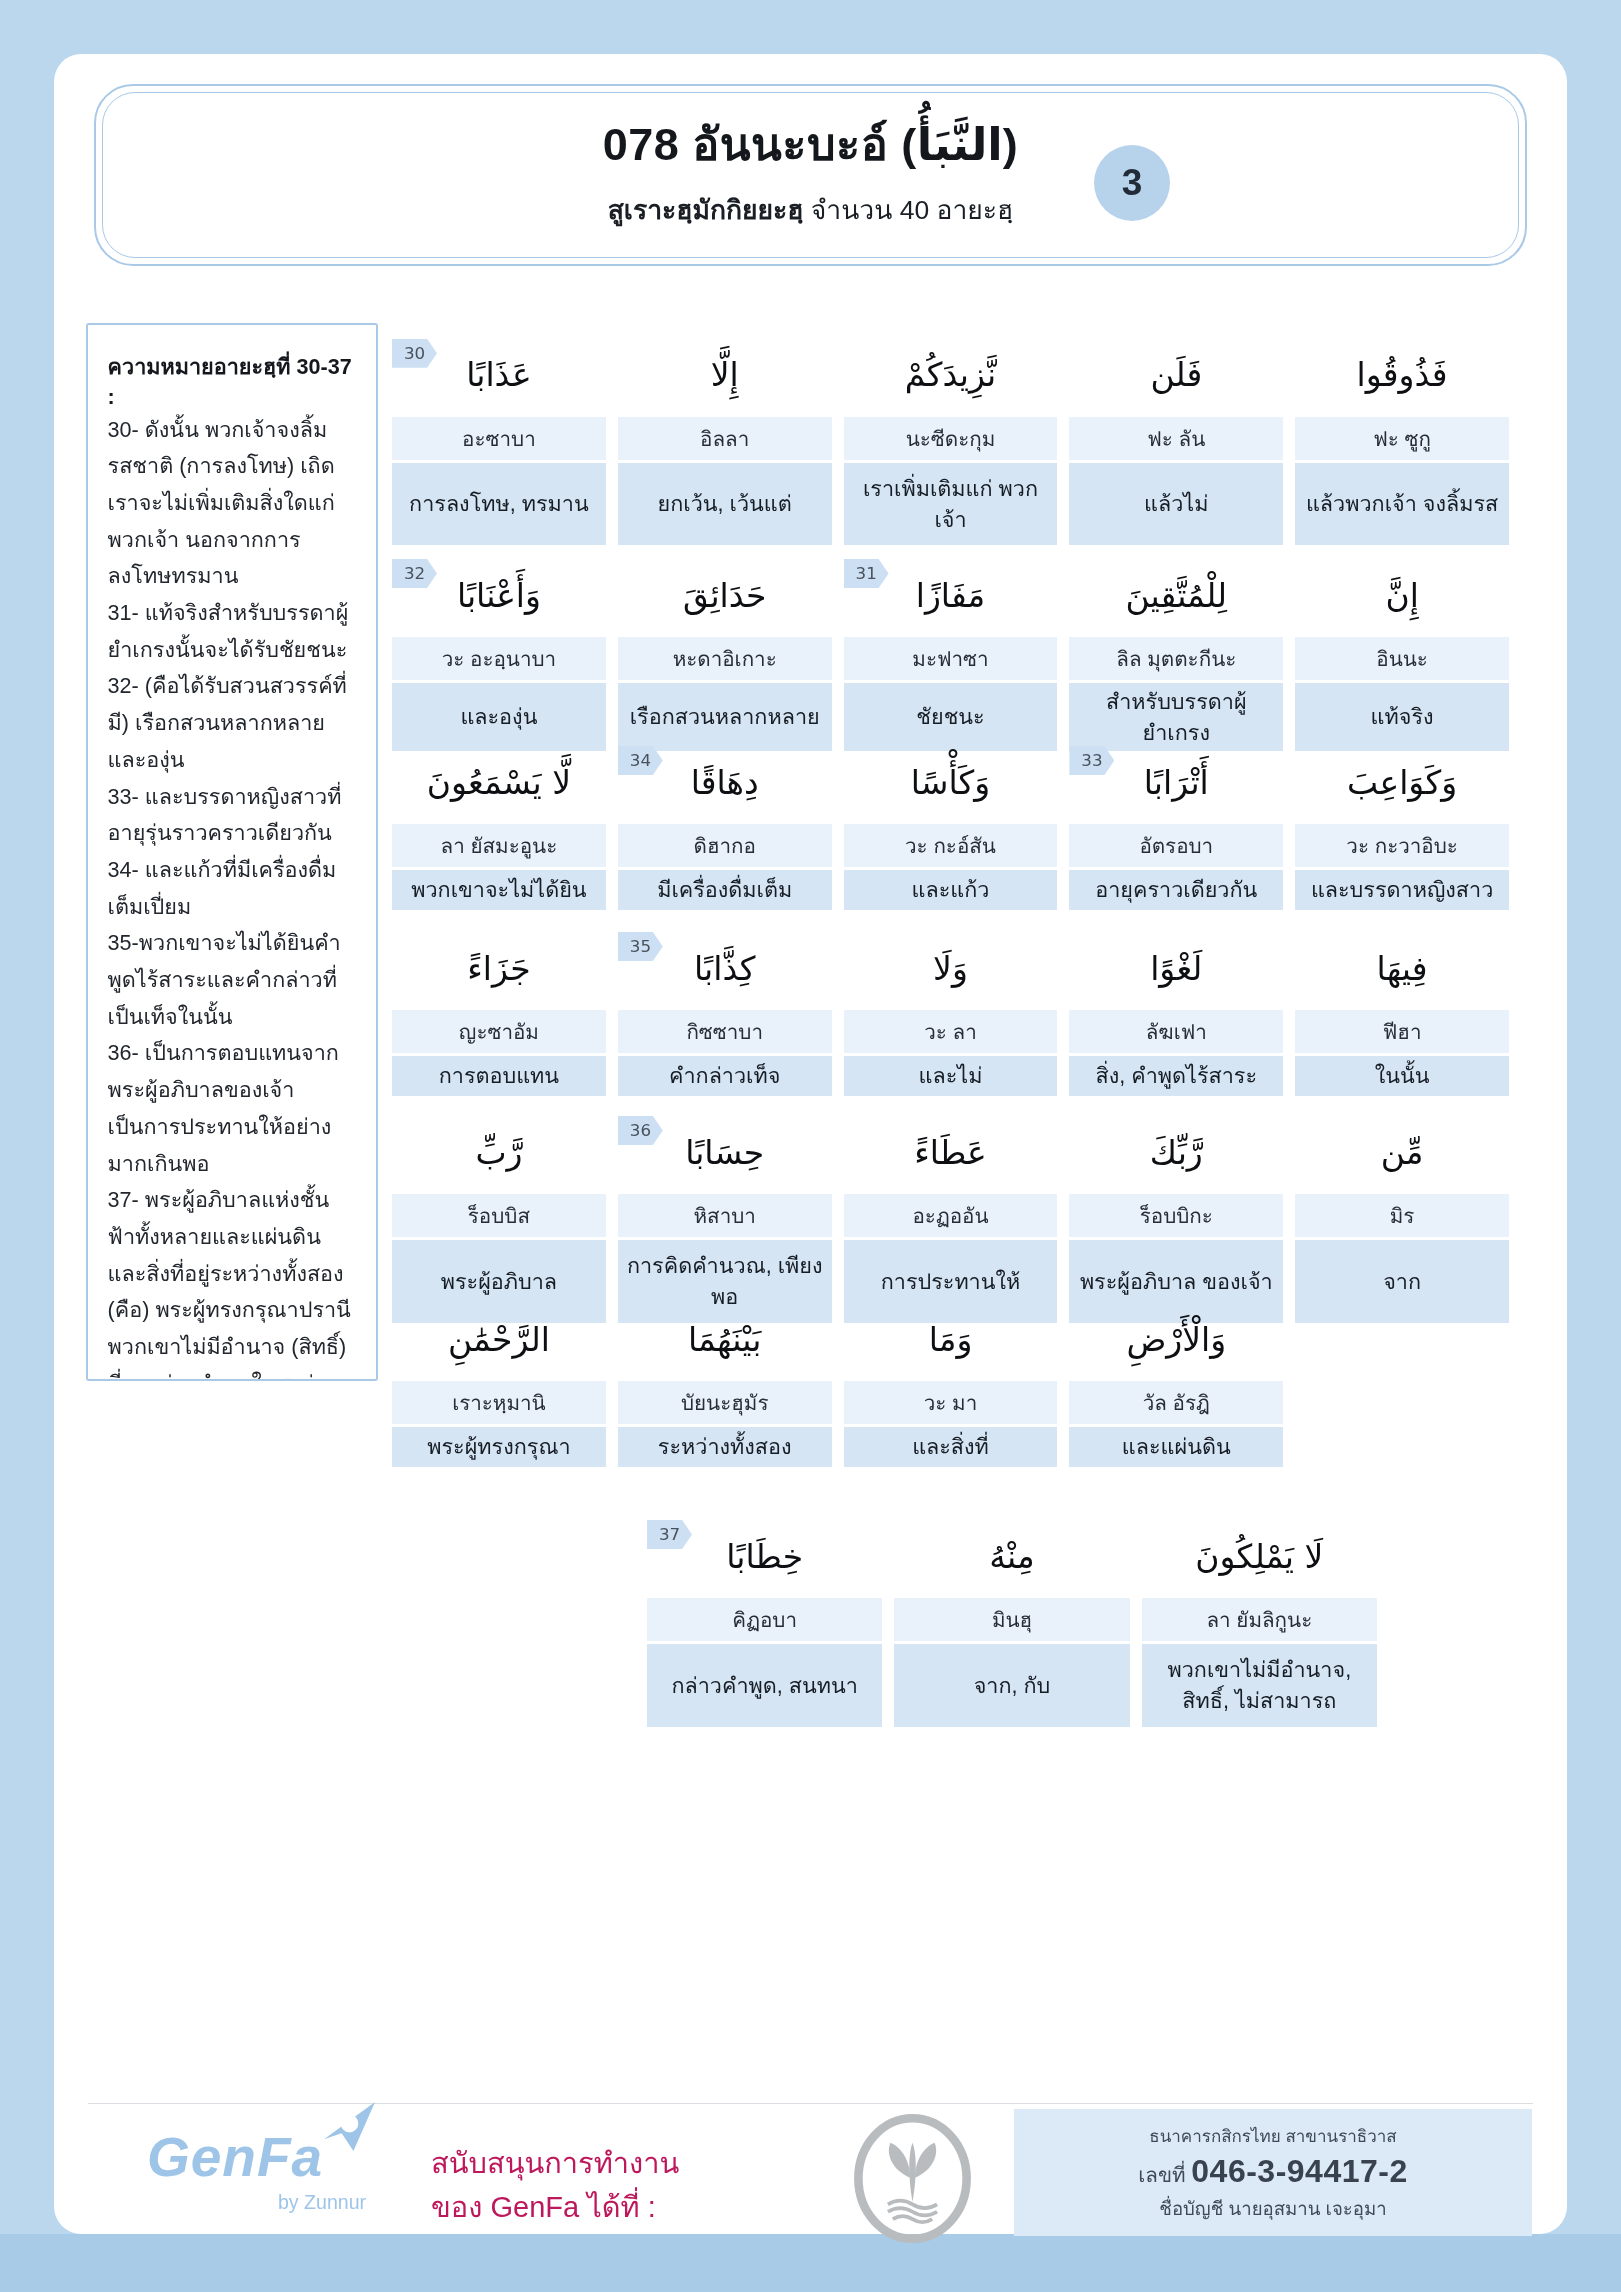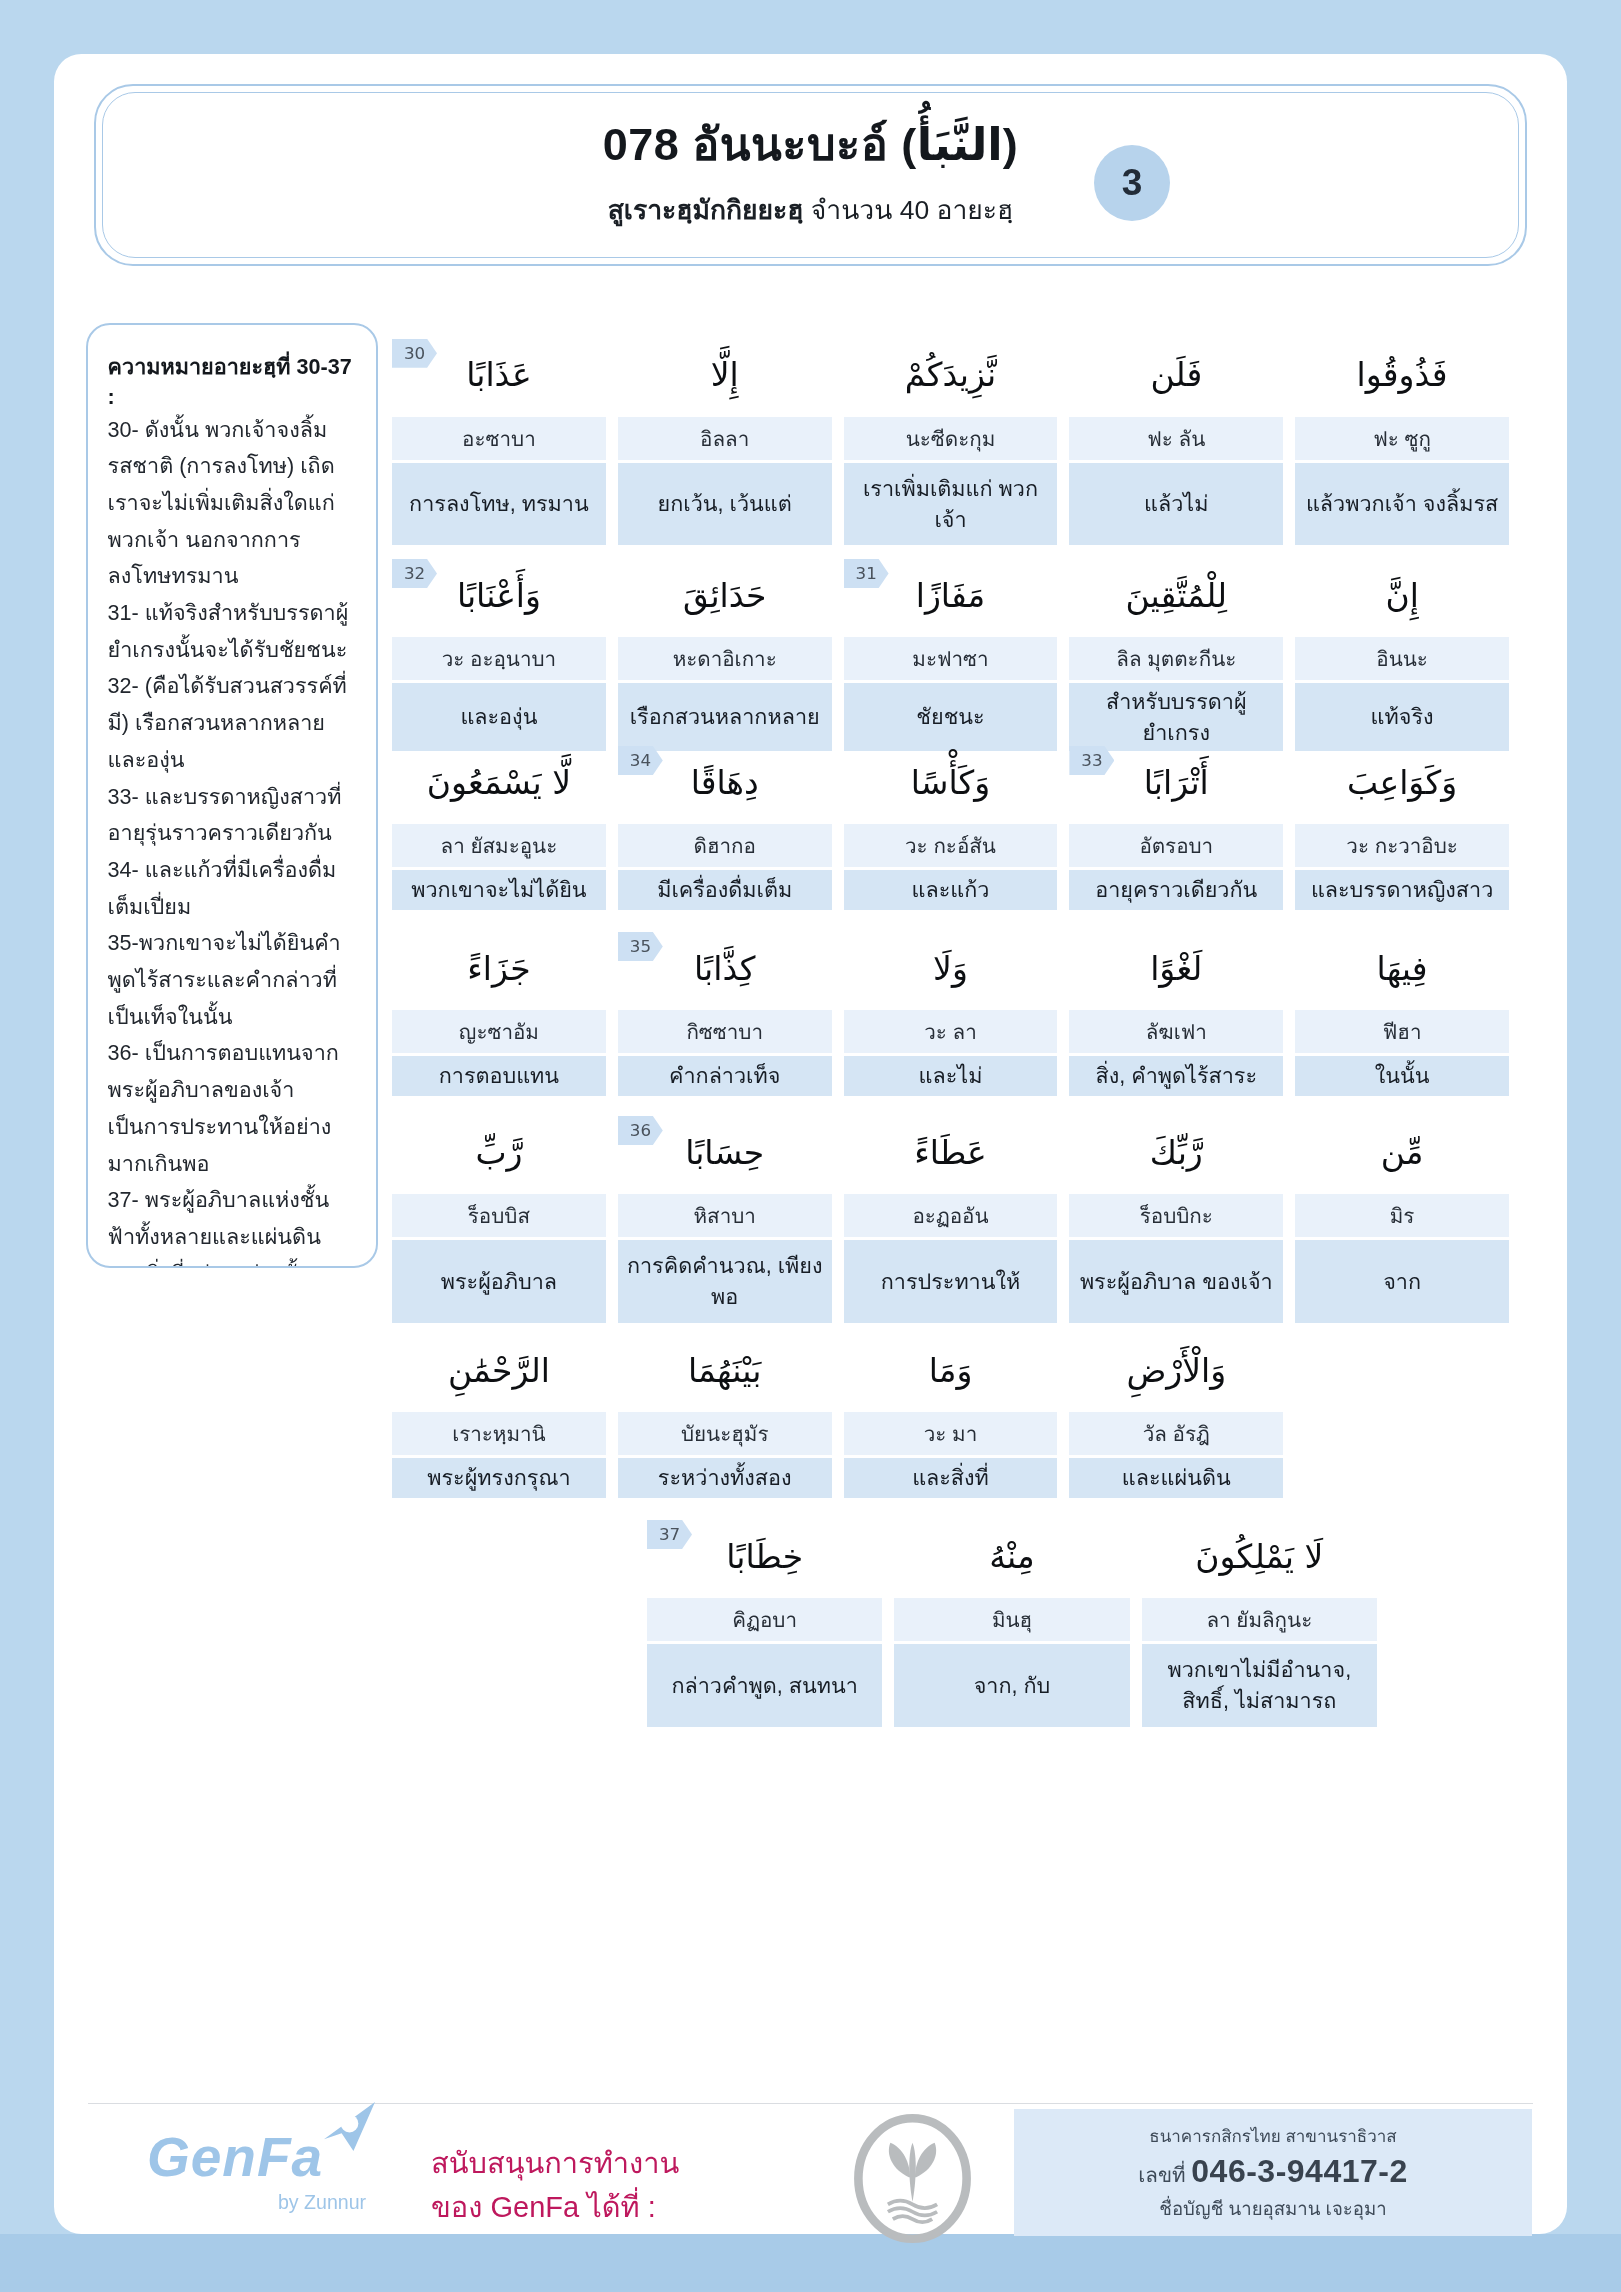--- a/index.html
+++ b/index.html
@@ -15,21 +15,21 @@
 
   
   #header-frame{position:absolute;left:94px;top:84px;width:1433px;height:182px;border:2px solid var(--line);border-radius:39px;text-align:center}
   #header-frame::before{content:"";position:absolute;left:5.9px;top:5.9px;right:5.9px;bottom:5.9px;border:1.5px solid var(--line);border-radius:33px}
   #page-title{margin-top:21.6px;font-size:45px;font-weight:bold;color:#14181d;letter-spacing:0.5px}
   #page-subtitle{margin-top:9.8px;font-size:26.5px;color:#1a1f25}
   #page-subtitle .b{font-weight:bold}
   #circle-badge{position:absolute;left:1094px;top:145px;width:76px;height:76px;border-radius:50%;background:#b7d3ec;color:#222c38;font-size:37px;font-weight:bold;display:flex;align-items:center;justify-content:center}
 
   
-  #sidebar{position:absolute;left:86px;top:323px;width:292px;height:945px;border:2px solid var(--line);border-radius:24px;padding:23.5px 19.6px;overflow:hidden}
+  #sidebar{position:absolute;left:86px;top:323px;width:292px;height:1058px;border:2px solid var(--line);border-radius:3px;padding:23.5px 19.6px;overflow:hidden}
   #sidebar h3{font-size:21.6px;color:#14181d;margin-bottom:2px}
   #sidebar p{font-size:21.6px;line-height:1.7;color:#22272e}
 
   
   #grid{position:absolute;left:392px;top:328px;width:1117px;height:1411px}
   .row{position:absolute;display:grid;column-gap:12px;width:1117px}
   .cell{display:flex;flex-direction:column;min-width:0}
   .arabic{height:84px;position:relative;display:flex;align-items:center;justify-content:center;
           font-family:"DejaVu Sans",sans-serif;font-size:33px;color:#0d0f12;direction:rtl}
   .badge{position:absolute;left:0;top:5.9px;min-width:45px;height:29px;padding:0 11.8px 0 7.8px;background:var(--badge-bg);
@@ -216,21 +216,21 @@
           <div class="arabic">رَّبِّكَ</div>
           <div class="translit">ร็อบบิกะ</div>
           <div class="meaning">พระผู้อภิบาล ของเจ้า</div>
         </div>
         <div class="cell">
           <div class="arabic">مِّن</div>
           <div class="translit">มิร</div>
           <div class="meaning">จาก</div>
         </div>
       </div>
-      <div class="row" style="top: 1000px; height: 170px; grid-template-columns: repeat(5, 1fr);">
+      <div class="row" style="top: 969px; height: 170px; grid-template-columns: repeat(5, 1fr);">
         <div class="cell">
           <div class="arabic">الرَّحْمَٰنِ</div>
           <div class="translit">เราะหฺมานิ</div>
           <div class="meaning">พระผู้ทรงกรุณา</div>
         </div>
         <div class="cell">
           <div class="arabic">بَيْنَهُمَا</div>
           <div class="translit">บัยนะฮุมัร</div>
           <div class="meaning">ระหว่างทั้งสอง</div>
         </div>

